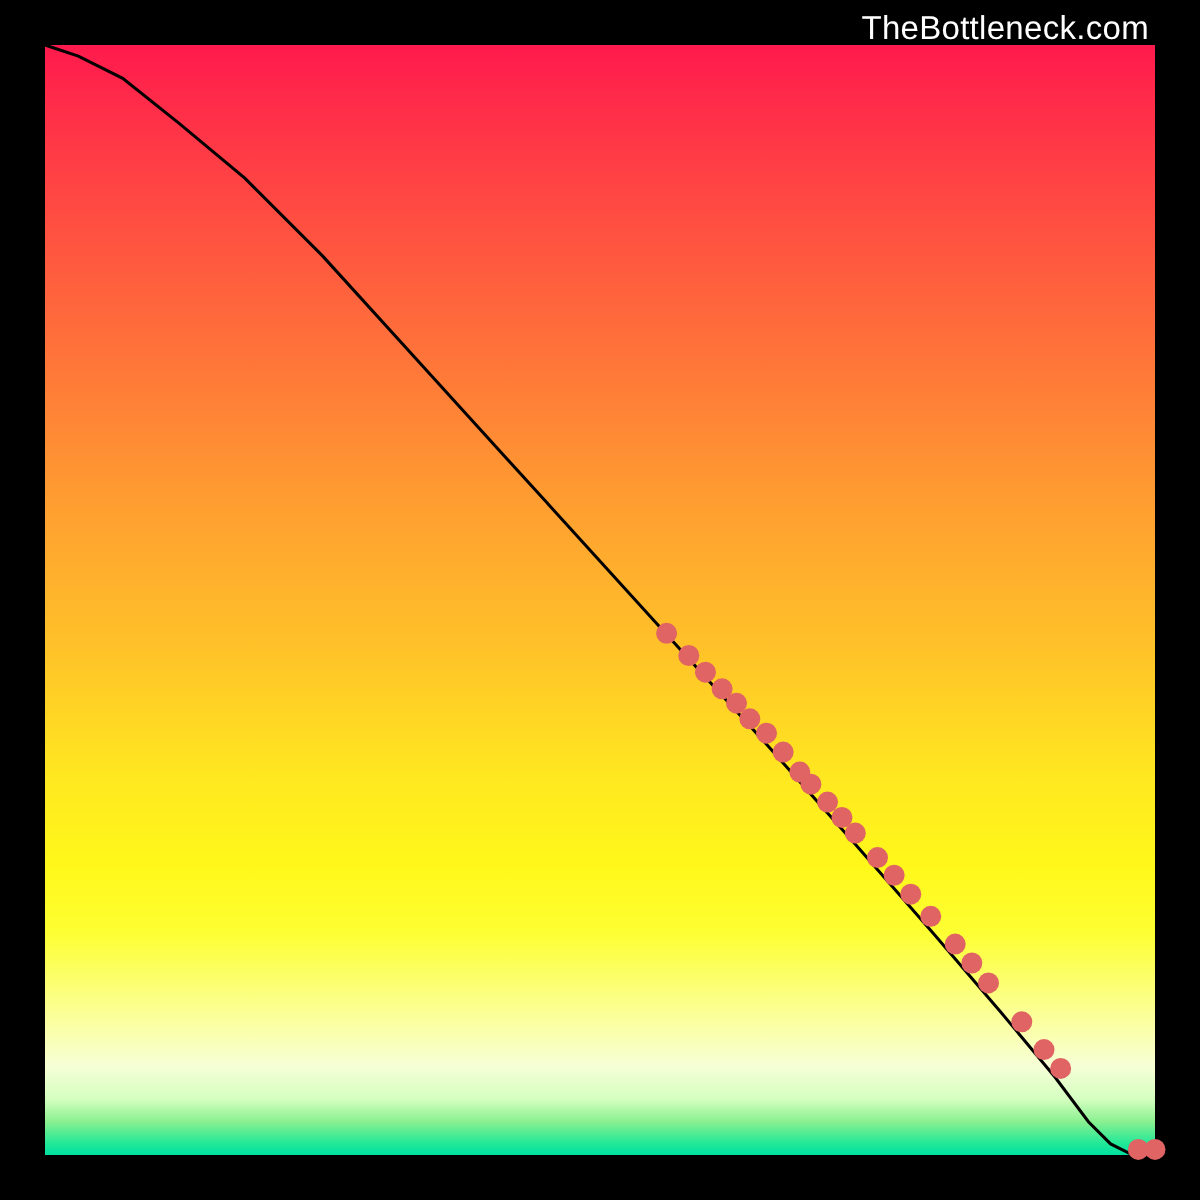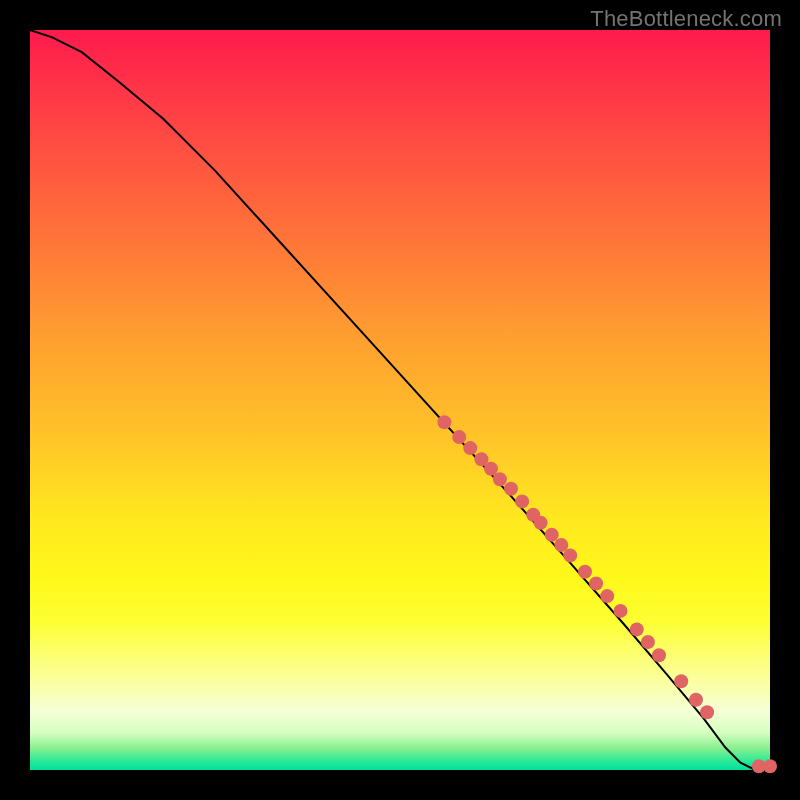--- a/index.html
+++ b/index.html
@@ -31,22 +31,22 @@
     #f6ffd6 92%,
     #d4ffc0 95%,
     #8af090 97%,
     #20e898 99%,
     #00e0a0 100%
   );
 }
 .attribution {
   position: absolute;
   top: 6px;
-  right: 18px;
-  color: #737373;
+  right: 34px;
+  color: #ffffff;
   font-size: 22px;
   font-weight: 500;
   letter-spacing: .2px;
 }
 svg.overlay {
   position: absolute;
   left: 30px;
   top: 30px;
   width: 740px;
   height: 740px;

